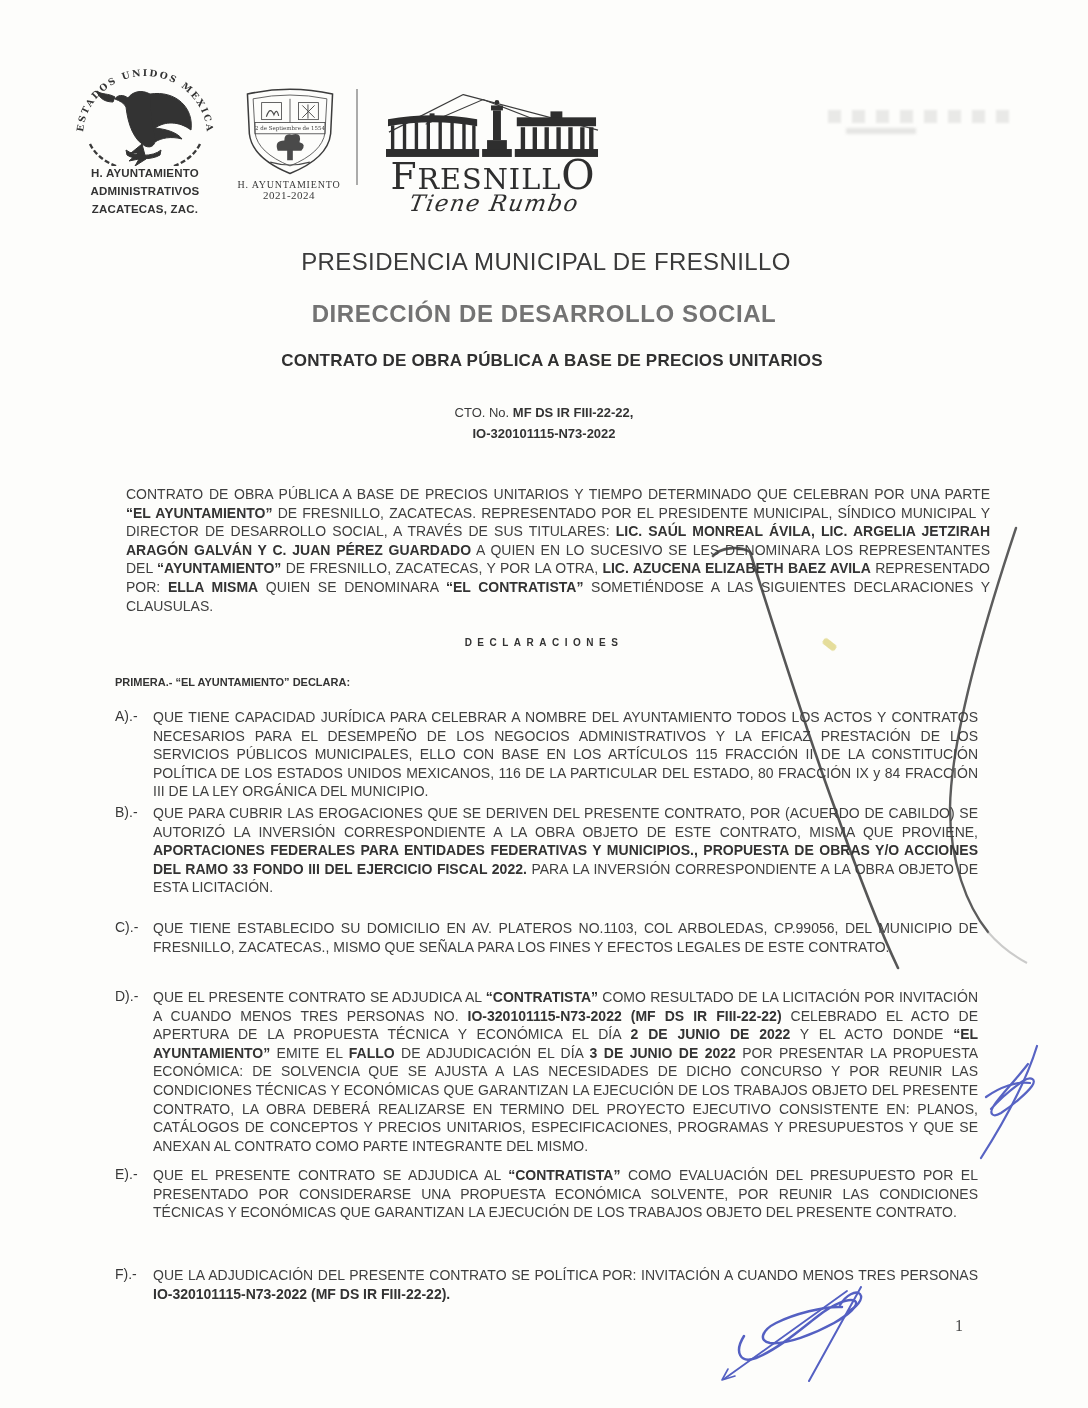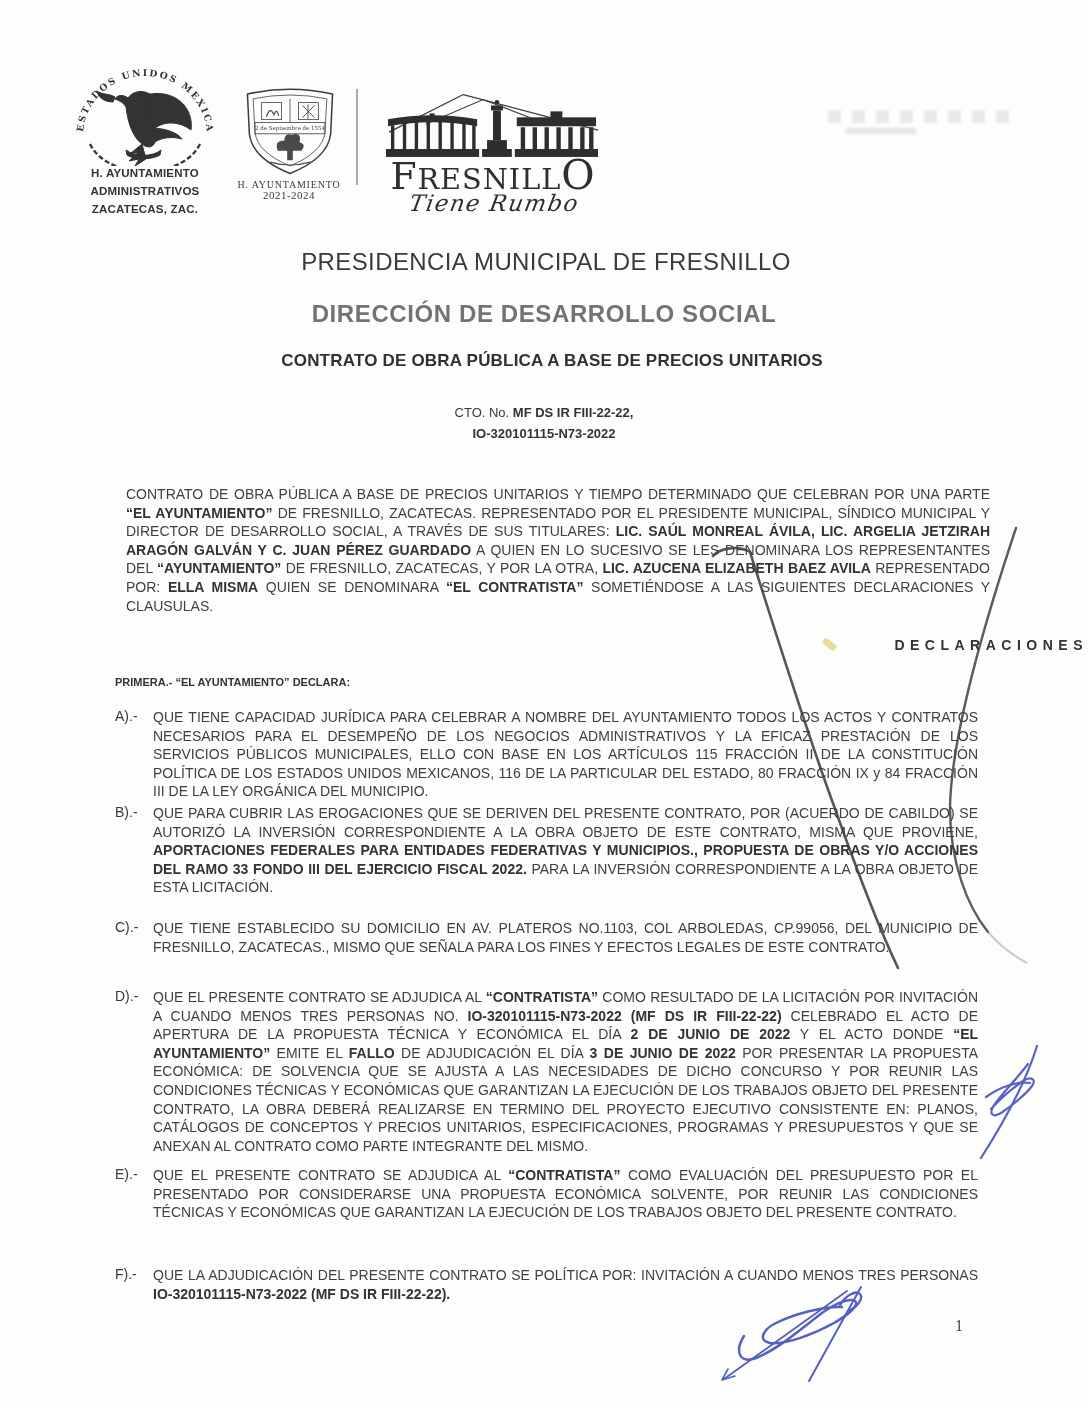--- a/index.html
+++ b/index.html
@@ -44,21 +44,21 @@
     opacity:.55;transform:rotate(38deg);border-radius:3px;filter:blur(.4px);
   }
   
   .title1{left:4px;right:0;top:248px;text-align:center;font-size:24px;font-weight:400;color:#3a3a3a;letter-spacing:.4px;}
   .title2{left:0;right:0;top:300px;text-align:center;font-size:24px;font-weight:bold;color:#737373;letter-spacing:.6px;}
   .title3{left:16px;right:0;top:351px;text-align:center;font-size:17px;font-weight:bold;color:#303030;letter-spacing:.2px;}
   .cto-block{left:0;right:0;top:403px;text-align:center;font-size:13px;line-height:20.5px;color:#3a3a3a;}
   
   .bodytext{font-size:14px;line-height:18.6px;text-align:justify;color:#3f3f3f;}
   .intro{left:114px;width:864px;top:485px;margin-left:12px;}
-  .decl-heading{left:0;right:0;top:637px;text-align:right;font-size:14px;font-weight:bold;letter-spacing:5.5px;color:#333;}
+  .decl-heading{left:0;right:0;top:637px;text-align:center;font-size:10px;font-weight:bold;letter-spacing:5.5px;color:#333;}
   .primera{left:115px;top:676px;font-size:11px;font-weight:bold;color:#333;}
   .decl-item{left:115px;width:863px;display:flex;}
   .decl-label{flex:0 0 38px;font-size:14px;color:#383838;}
   .decl-text{flex:1;}
   .item-a{top:708px;}
   .item-b{top:804px;}
   .item-c{top:919px;}
   .item-d{top:988px;}
   .item-e{top:1166px;}
   .item-f{top:1266px;}

